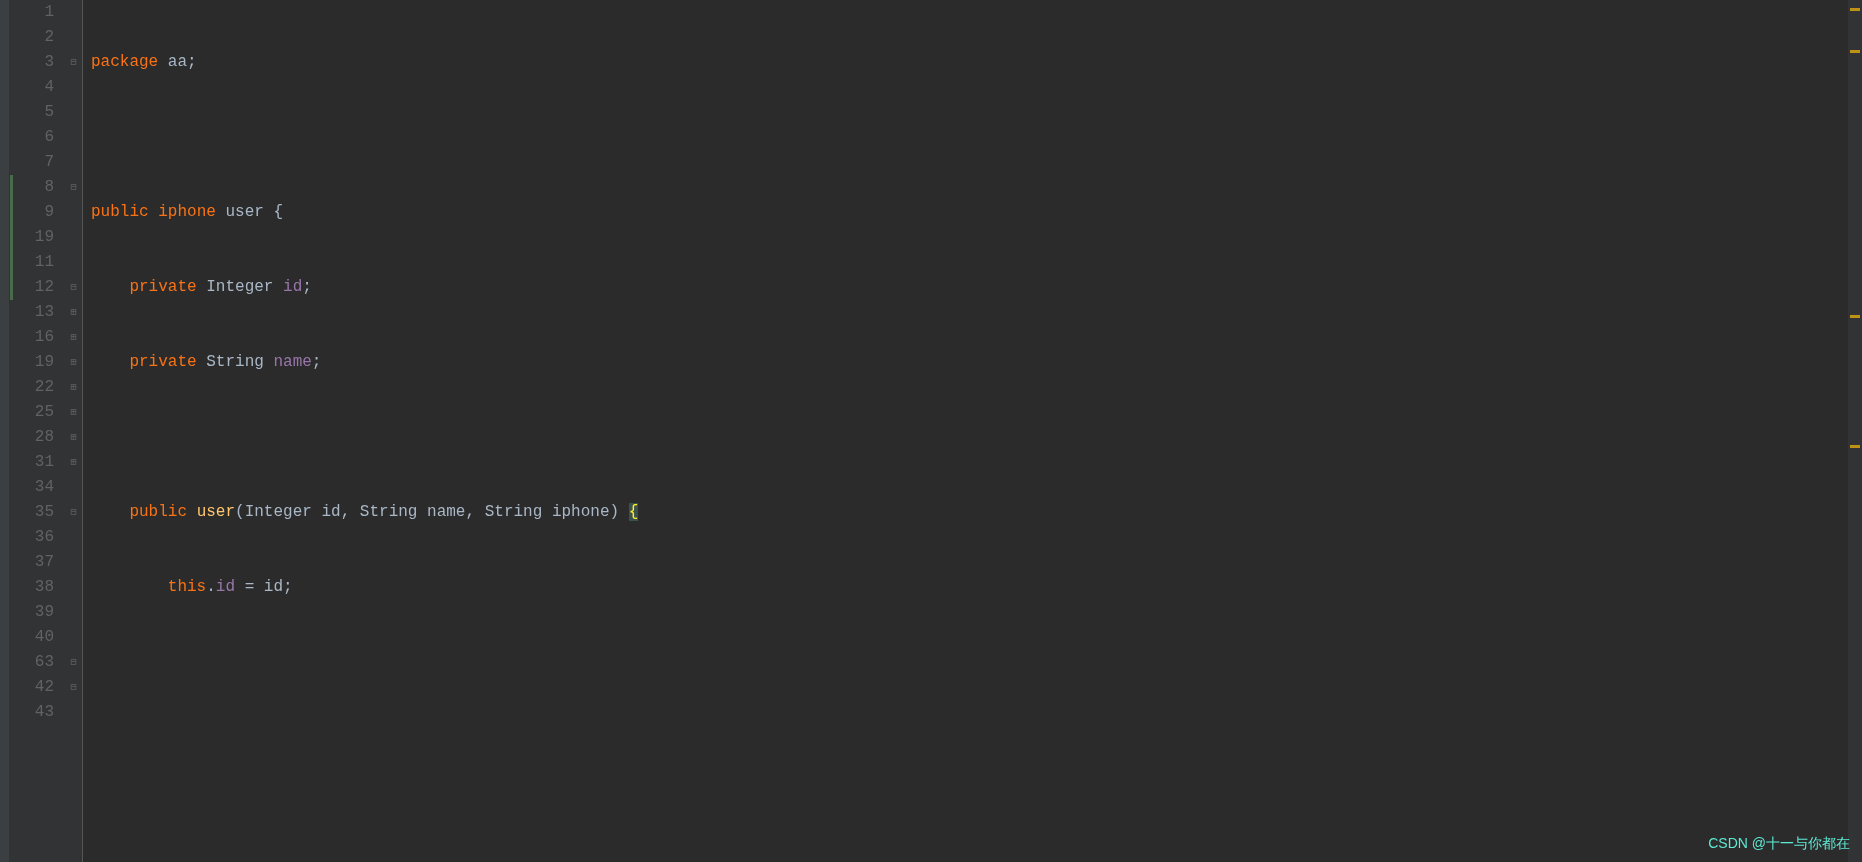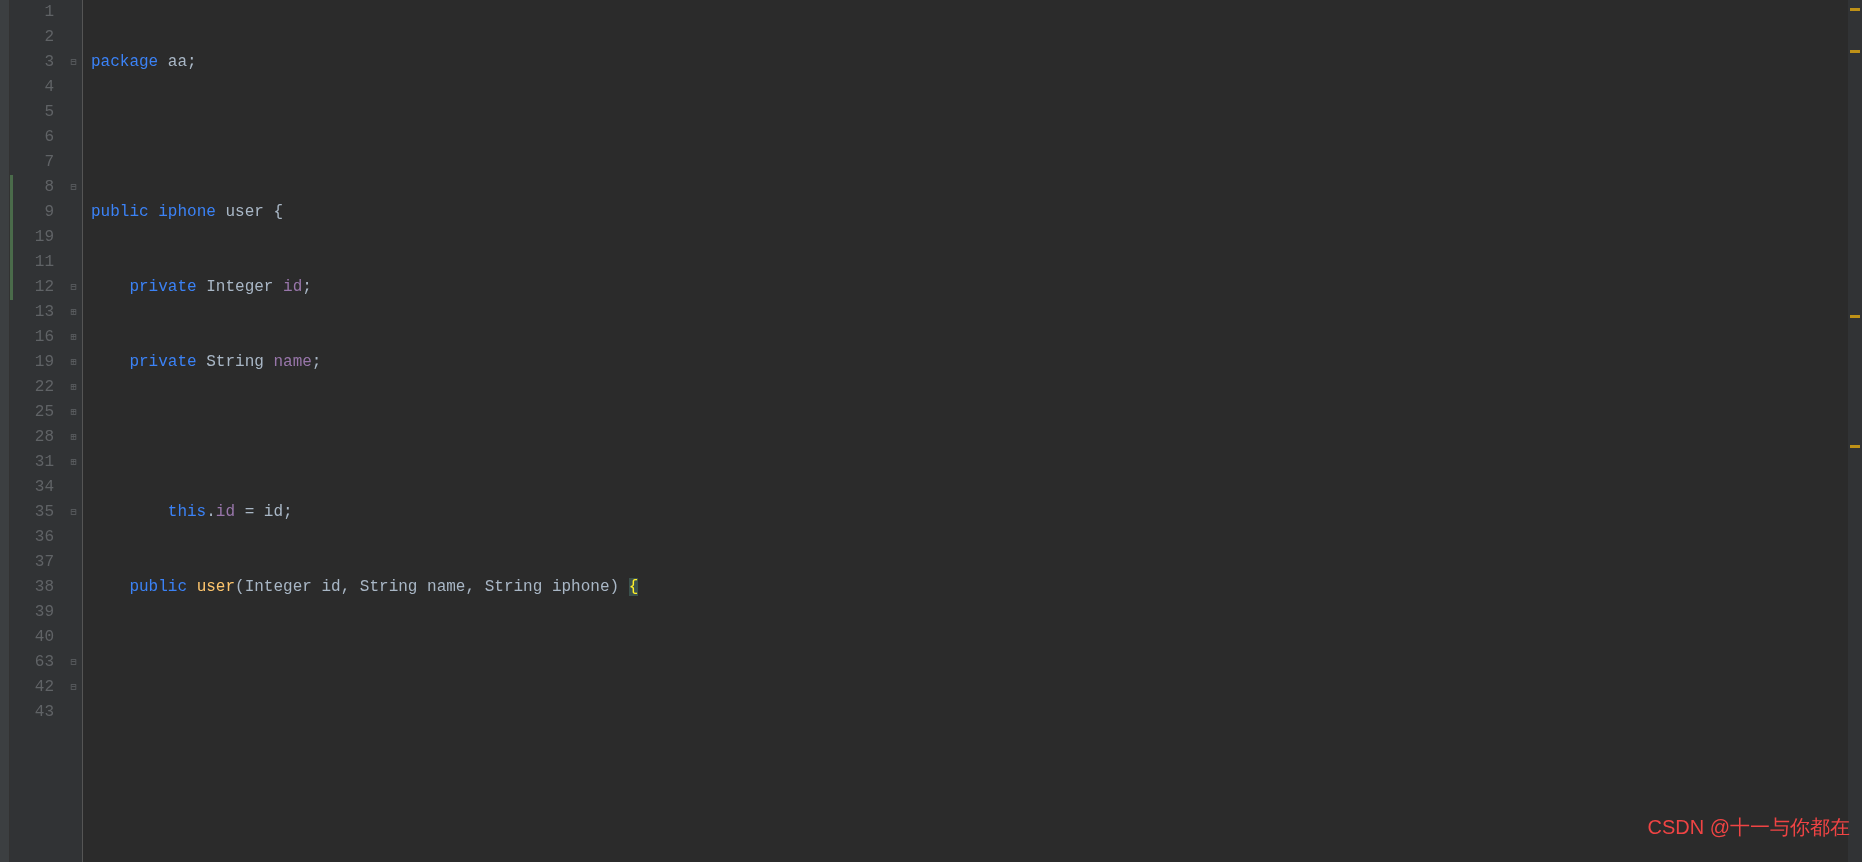--- a/index.html
+++ b/index.html
@@ -61,21 +61,21 @@
     flex: 1;
     padding-left: 8px;
     color: #a9b7c6;
     position: relative;
     white-space: pre;
   }
   .code .line {
     height: 25px;
     line-height: 25px;
   }
-  .kw { color: #3b82f6; }
+  .kw { color: #f97316; }
   .field { color: #9876aa; }
   .method { color: #ffc66d; }
   .punc { color: #a9b7c6; }
   .brace-hl { background: #3b514d; color: #ffef28; }
 
   .right-bar {
     width: 14px;
     background: #313335;
     position: relative;
   }
@@ -83,23 +83,23 @@
     position: absolute;
     left: 2px;
     width: 10px;
     height: 3px;
   }
   .marker.warn { background: #be9117; }
 
   .watermark {
     position: absolute;
     right: 12px;
-    bottom: 22px;
-    color: #ef4444;
-    font-size: 20px;
+    bottom: 6px;
+    color: #5eead4;
+    font-size: 14px;
     font-family: sans-serif;
   }
 
   .change-bar {
     position: absolute;
     left: 0;
     width: 3px;
     background: #4a6b4a;
   }
 </style>
@@ -160,22 +160,22 @@
 
   <div class="vline"></div>
 
   <div class="code">
     <div class="line"><span class="kw">package</span> <span>aa</span><span class="punc">;</span></div>
     <div class="line"></div>
     <div class="line"><span class="kw">public</span> <span class="kw">iphone</span> <span>user</span> <span class="punc">{</span></div>
     <div class="line">    <span class="kw">private</span> <span>Integer</span> <span class="field">id</span><span class="punc">;</span></div>
     <div class="line">    <span class="kw">private</span> <span>String</span> <span class="field">name</span><span class="punc">;</span></div>
     <div class="line"></div>
+    <div class="line">    <span class="kw">public</span> <span class="method">user</span><span>(Integer id, String name, String iphone)</span> <span class="brace-hl">{</span></div>
     <div class="line">        <span class="kw">this</span><span>.</span><span class="field">id</span><span> = </span><span>id</span><span class="punc">;</span></div>
-    <div class="line">    <span class="kw">public</span> <span class="method">user</span><span>(Integer id, String name, String iphone)</span> <span class="brace-hl">{</span></div>
     
     
     
     
     
     
     
     
     
     

